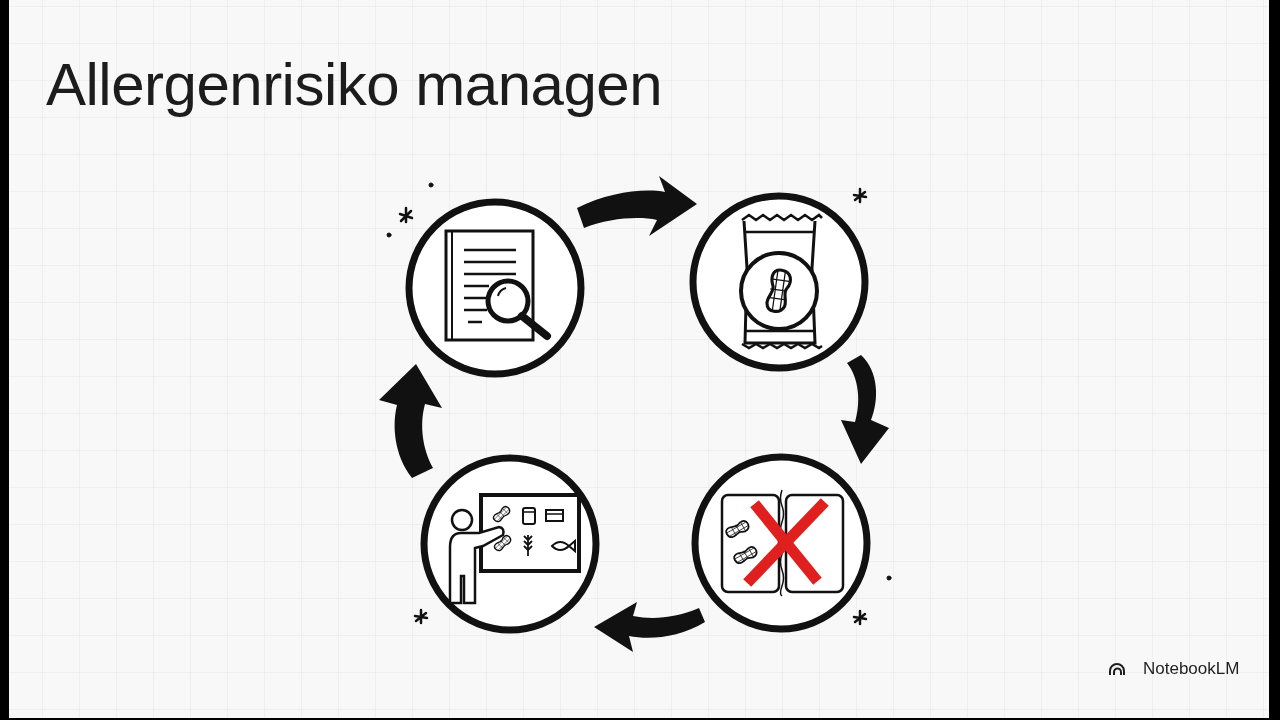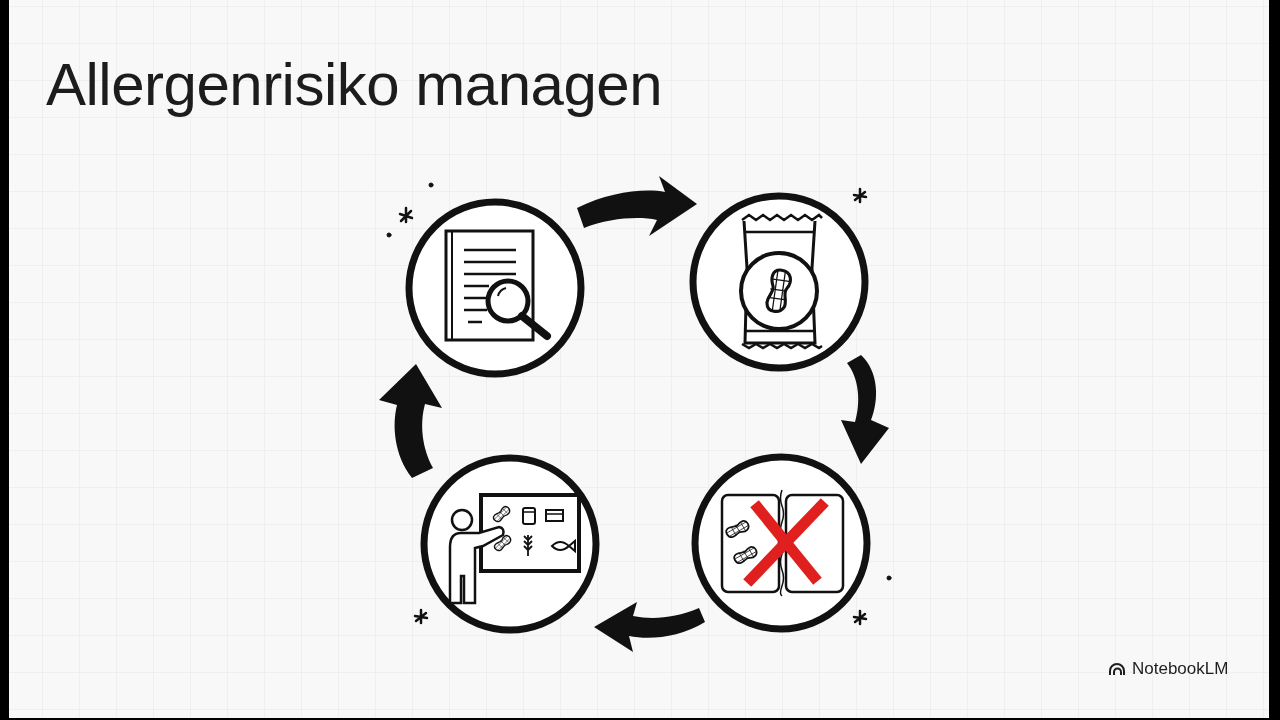--- a/index.html
+++ b/index.html
@@ -17,21 +17,21 @@
     background-size:37px 37px;
     background-position:-4px 6px;
   }
   .title {
     position:absolute; left:37px; top:50px;
     font-size:60px; font-weight:400; color:#1c1c1c; letter-spacing:-0.5px;
     margin:0; line-height:70px;
   }
   .diagram { position:absolute; left:0; top:0; width:1260px; height:718px; }
   .brand {
-    position:absolute; left:1099px; top:659px; display:flex; align-items:center; gap:6px;
+    position:absolute; left:1099px; top:659px; display:flex; align-items:center; gap:17px;
     font-size:17px; color:#1f1f1f;
   }
   .brand svg { display:block; }
 </style>
 </head>
 <body>
 
 <div class="slide">
   <h1 class="title">Allergenrisiko managen</h1>
 

